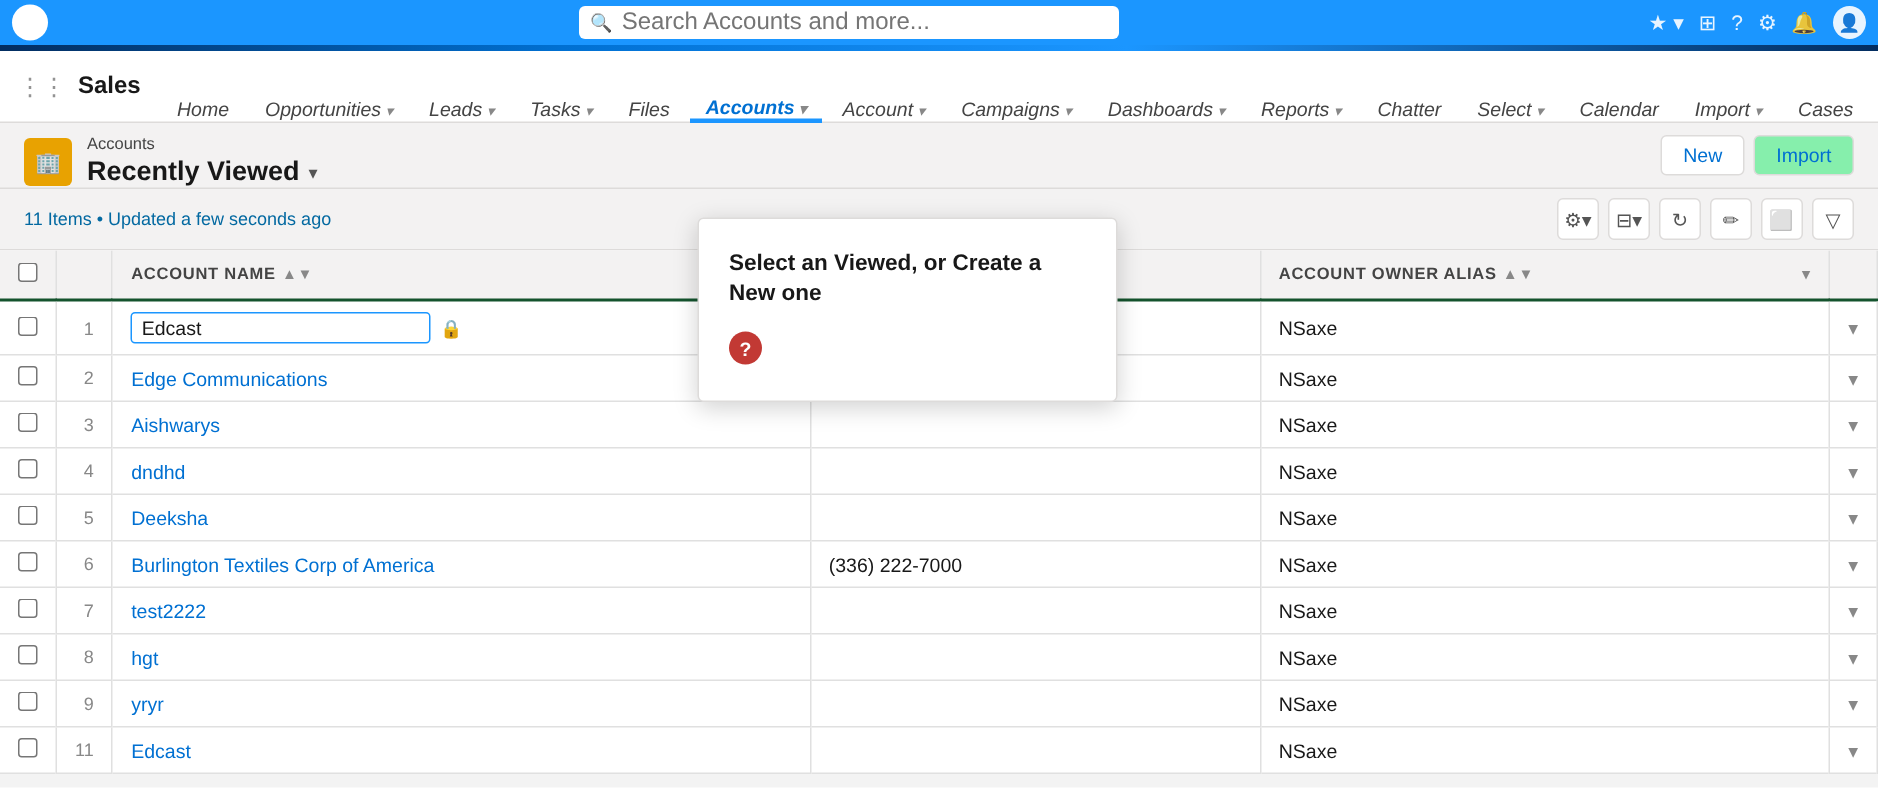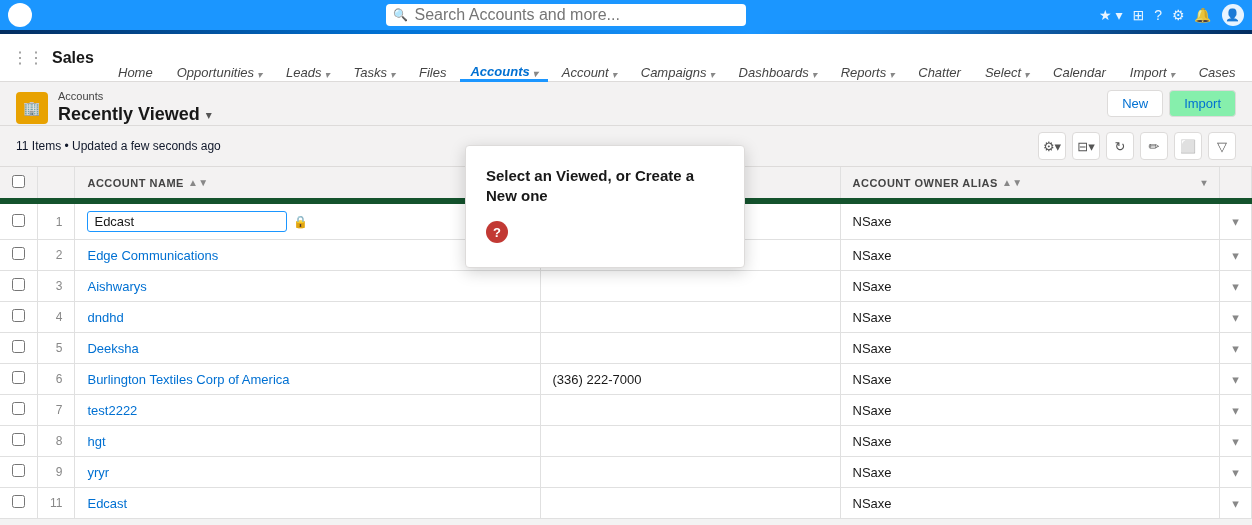--- a/index.html
+++ b/index.html
@@ -98,32 +98,32 @@
     }
     .btn-new { background: white; border-color: #dddbda; color: #0070d2; }
     .btn-import { background: #86efac; border-color: #dddbda; color: #0070d2; }
     .page-title-section { display: flex; align-items: center; width: 100%; }
 
     
     .toolbar {
       display: flex; align-items: center; padding: 6px 16px;
       background: #f3f2f2; border-bottom: 1px solid #dddbda; gap: 8px;
     }
-    .toolbar-left { font-size: 12px; color: #0f172a; flex: 1; }
+    .toolbar-left { font-size: 12px; color: #0369a1; flex: 1; }
     .toolbar-right { display: flex; align-items: center; gap: 6px; }
     .toolbar-btn {
       width: 28px; height: 28px; background: white; border: 1px solid #dddbda;
       border-radius: 4px; display: flex; align-items: center; justify-content: center;
       cursor: pointer; font-size: 13px; color: #555;
     }
 
     
     .table-wrap { background: white; overflow: auto; }
     table { width: 100%; border-collapse: collapse; }
-    thead tr { background: #f3f2f2; border-bottom: 6px solid #14532d; }
+    thead tr { background: #f3f2f2; border-bottom: 2px solid #14532d; }
     thead th {
       padding: 8px 12px; text-align: left; font-size: 11px; font-weight: 600;
       color: #444; text-transform: uppercase; letter-spacing: 0.5px;
       border-right: 1px solid #e0e0e0; white-space: nowrap;
     }
     thead th:first-child { width: 32px; }
     thead th:nth-child(2) { width: 30px; padding: 0 8px; }
     tbody tr { border-bottom: 1px solid #e0e0e0; }
     tbody td {
       padding: 7px 12px; font-size: 13px; color: #181818;

